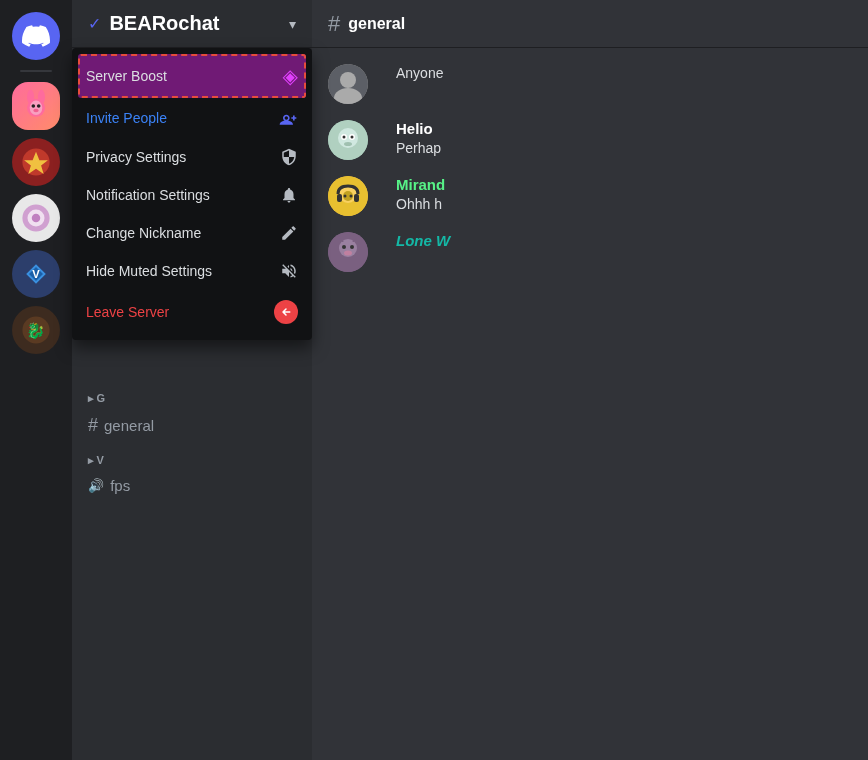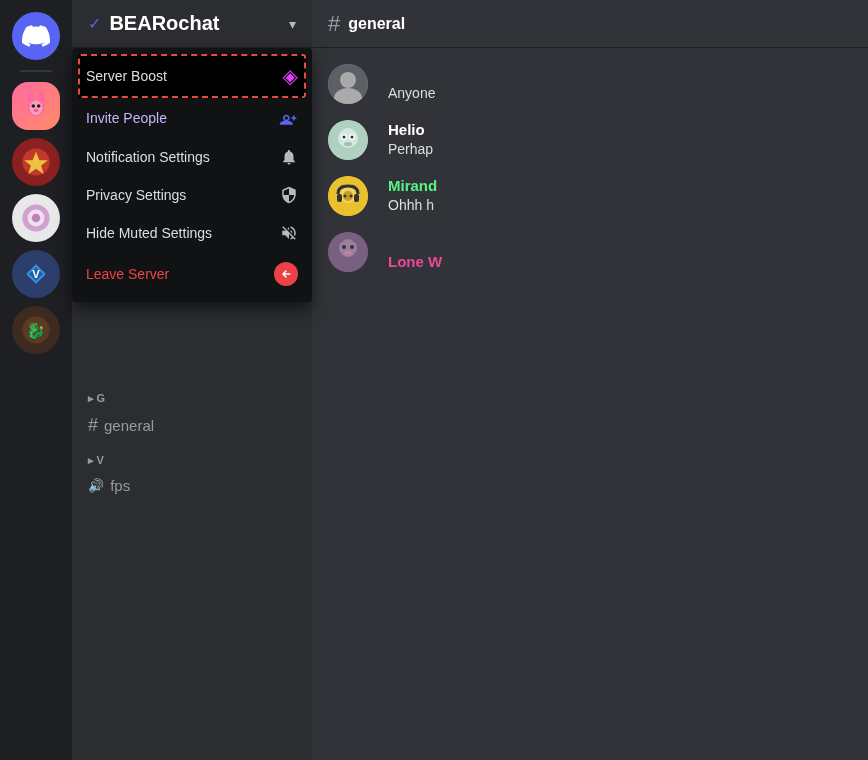--- a/index.html
+++ b/index.html
@@ -116,25 +116,25 @@
       border-radius: 3px;
       cursor: pointer;
       color: #dbdee1;
       font-size: 14px;
       font-weight: 500;
     }
 
     .dropdown-item.highlighted {
       outline: 2px dashed #e74c3c;
       outline-offset: -2px;
-      background: #000000;
+      background: #701a75;
     }
 
     .dropdown-item.invite-people {
-      color: #c4b5fd;
+      color: #3b82f6;
       gap: 8px;
     }
 
     .dropdown-item.leave-server {
       color: #ed4245;
     }
 
     .dropdown-item-icon {
       font-size: 16px;
       color: #b5bac1;
@@ -228,22 +228,22 @@
       flex: 1;
       padding: 16px;
       display: flex;
       flex-direction: column;
       gap: 16px;
       overflow-y: auto;
     }
 
     .message {
       display: flex;
-      gap: 20px;
-      align-items: flex-end;
+      gap: 28px;
+      align-items: flex-start;
     }
 
     .avatar {
       width: 40px;
       height: 40px;
       border-radius: 50%;
       flex-shrink: 0;
       overflow: hidden;
       display: flex;
       align-items: center;
@@ -346,37 +346,45 @@
     <div class="dropdown-item invite-people">
       <span>Invite People</span>
       <span class="dropdown-item-icon" style="color: #5865f2;">
         <svg width="20" height="20" viewBox="0 0 24 24" fill="#5865f2">
           <path d="M14 12C14 14.21 12.21 16 10 16C7.79 16 6 14.21 6 12C6 9.79 7.79 8 10 8C12.21 8 14 9.79 14 12ZM10 14C11.1 14 12 13.1 12 12C12 10.9 11.1 10 10 10C8.9 10 8 10.9 8 12C8 13.1 8.9 14 10 14ZM20 11H22V13H20V15H18V13H16V11H18V9H20V11ZM2 20C2 17.33 5.33 15 10 15C14.67 15 18 17.33 18 20H2Z"></path>
         </svg>
       </span>
     </div>
 
     <div class="dropdown-item">
+      <span>Privacy Settings</span>
+      <span class="dropdown-item-icon">
+        <svg width="18" height="18" viewBox="0 0 24 24" fill="#b5bac1">
+          <path d="M12 1L3 5V11C3 16.55 6.84 21.74 12 23C17.16 21.74 21 16.55 21 11V5L12 1ZM12 11.99H19C18.47 16.11 15.72 19.78 12 20.93V12H5V6.3L12 3.19V11.99Z"></path>
+        </svg>
+      </span>
+    </div>
+
+    <div class="dropdown-item">
       <span>Notification Settings</span>
       <span class="dropdown-item-icon">
         <svg width="18" height="18" viewBox="0 0 24 24" fill="#b5bac1">
           <path d="M12 22C13.1 22 14 21.1 14 20H10C10 21.1 10.9 22 12 22ZM18 16V11C18 7.93 16.37 5.36 13.5 4.68V4C13.5 3.17 12.83 2.5 12 2.5C11.17 2.5 10.5 3.17 10.5 4V4.68C7.64 5.36 6 7.92 6 11V16L4 18V19H20V18L18 16Z"></path>
         </svg>
       </span>
     </div>
 
     <div class="dropdown-item">
-      <span>Privacy Settings</span>
+      <span>Change Nickname</span>
       <span class="dropdown-item-icon">
         <svg width="18" height="18" viewBox="0 0 24 24" fill="#b5bac1">
-          <path d="M12 1L3 5V11C3 16.55 6.84 21.74 12 23C17.16 21.74 21 16.55 21 11V5L12 1ZM12 11.99H19C18.47 16.11 15.72 19.78 12 20.93V12H5V6.3L12 3.19V11.99Z"></path>
+          <path d="M3 17.25V21H6.75L17.81 9.94L14.06 6.19L3 17.25ZM20.71 7.04C21.1 6.65 21.1 6.02 20.71 5.63L18.37 3.29C17.98 2.9 17.35 2.9 16.96 3.29L15.13 5.12L18.88 8.87L20.71 7.04Z"></path>
         </svg>
       </span>
     </div>
-
 
     <div class="dropdown-item">
       <span>Hide Muted Settings</span>
       <span class="dropdown-item-icon">
         <svg width="18" height="18" viewBox="0 0 24 24" fill="#b5bac1">
           <path d="M16.5 12C16.5 10.23 15.48 8.71 14 7.97V10.18L16.45 12.63C16.48 12.43 16.5 12.22 16.5 12ZM19 12C19 12.94 18.8 13.82 18.46 14.64L19.97 16.15C20.63 14.91 21 13.5 21 12C21 7.72 18.01 4.14 14 3.23V5.29C16.89 6.15 19 8.83 19 12ZM4.27 3L3 4.27L7.73 9H3V15H7L12 20V13.27L16.25 17.52C15.58 18.04 14.83 18.45 14 18.7V20.77C15.38 20.45 16.63 19.82 17.68 18.96L19.73 21L21 19.73L12 10.73L4.27 3ZM12 4L9.91 6.09L12 8.18V4Z"></path>
         </svg>
       </span>
     </div>
 
@@ -486,19 +494,19 @@
           <circle cx="20" cy="16" r="9" fill="#9a80a0"></circle>
 
           <circle cx="16" cy="15" r="2" fill="#333"></circle>
           <circle cx="24" cy="15" r="2" fill="#333"></circle>
           <ellipse cx="20" cy="21" rx="4" ry="2.5" fill="#c080a0"></ellipse>
           <path d="M14 10 L11 6 L16 10" fill="#7a6080"></path>
           <path d="M26 10 L29 6 L24 10" fill="#7a6080"></path>
         </svg>
       </div>
       <div class="message-content">
-        <div class="message-author" style="color: #ec4899;">
+        <div class="message-author" style="color: #14b8a6; font-style: italic;">
           <span>Lone W</span>
         </div>
       </div>
     </div>
   </div>
 </div>
 
 </body></html>

